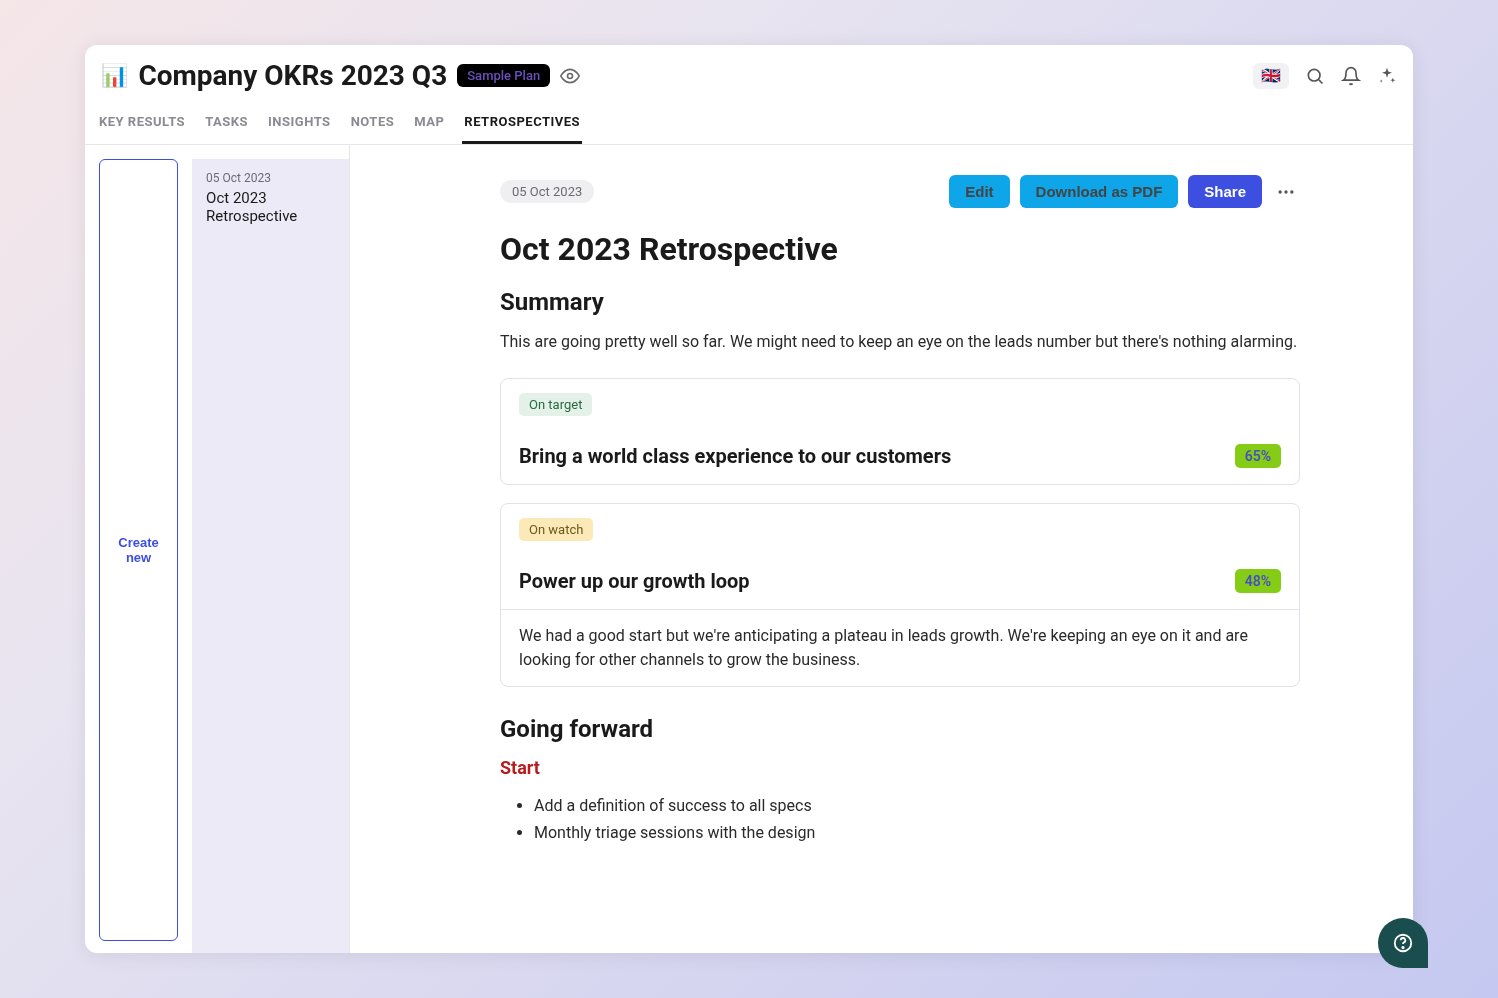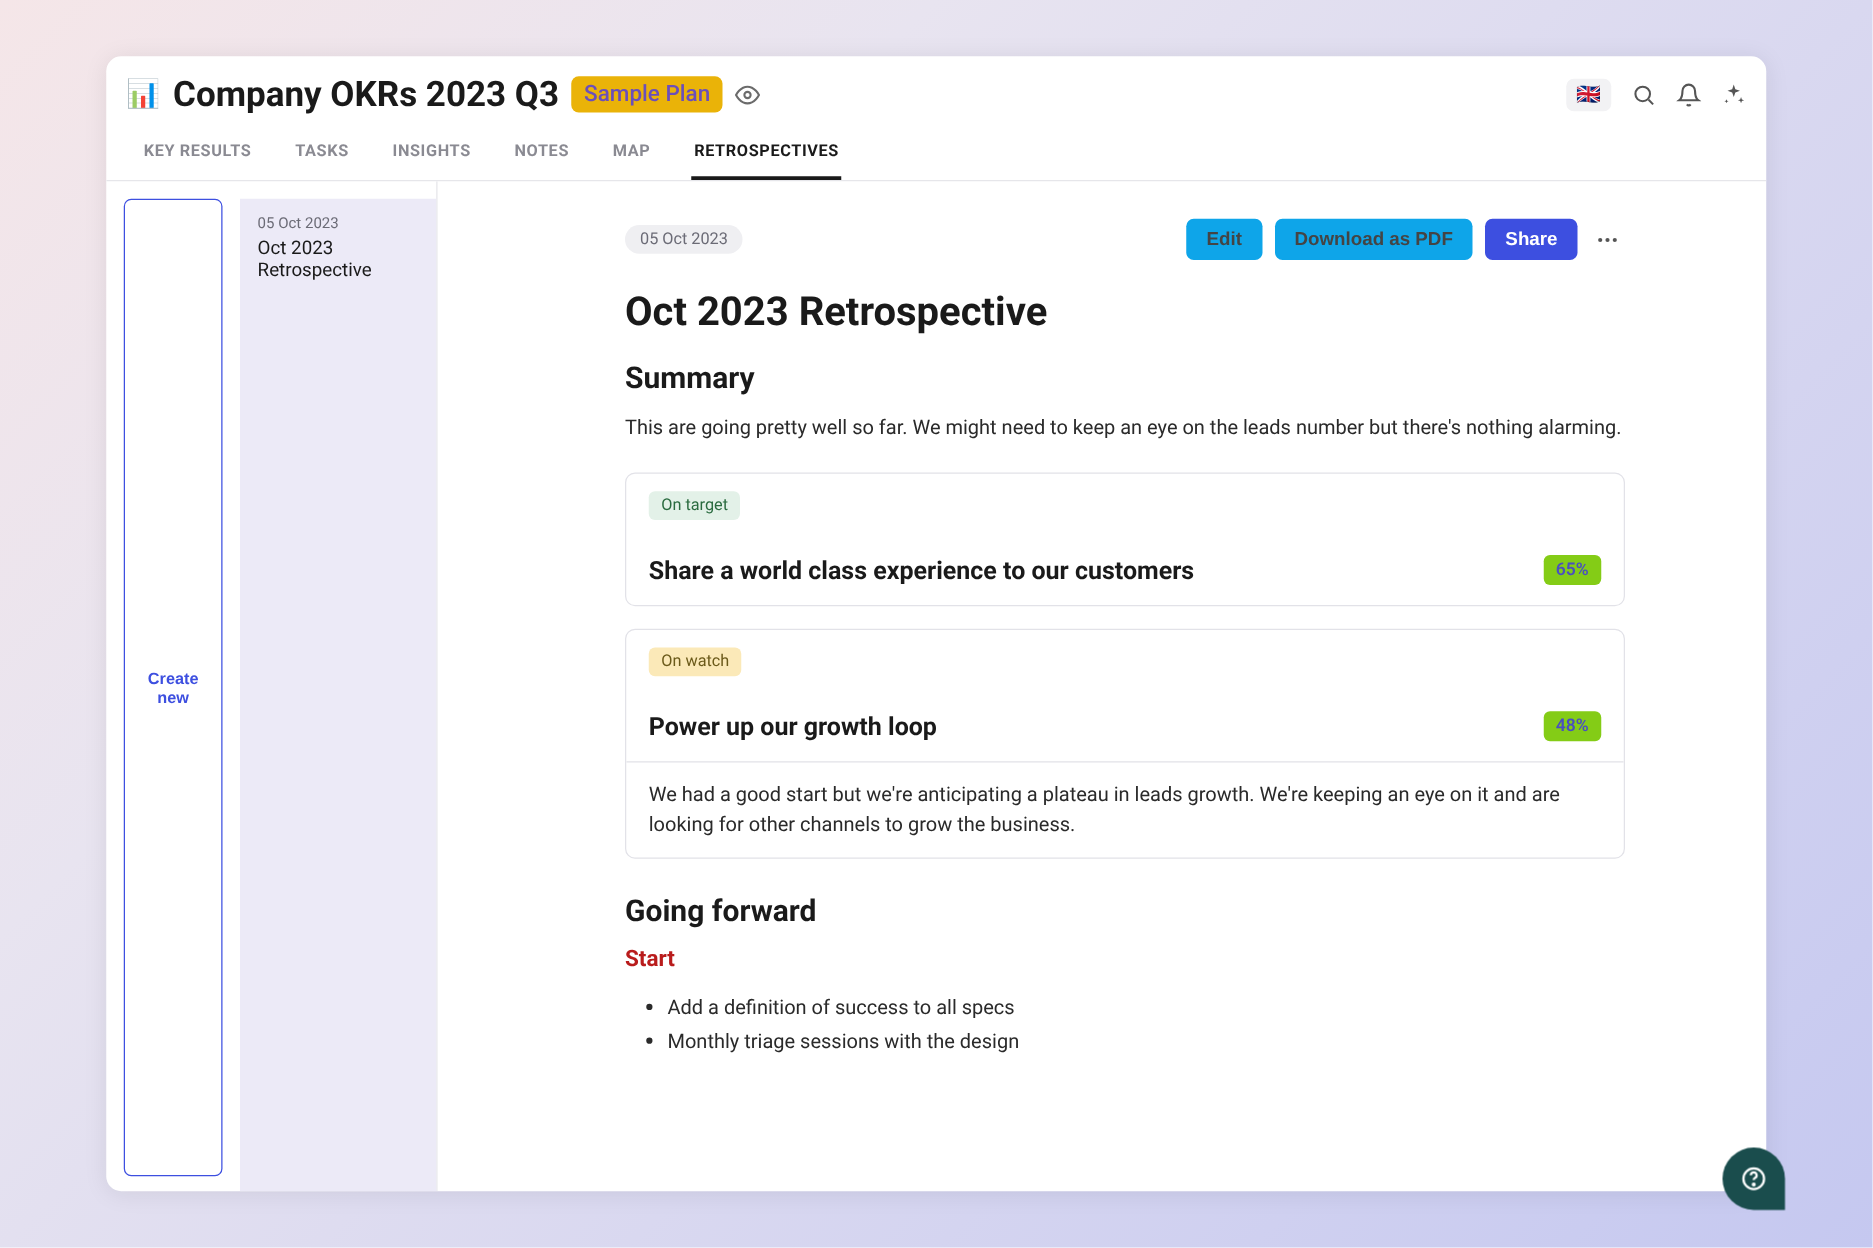--- a/index.html
+++ b/index.html
@@ -30,23 +30,23 @@
 .plan-icon {
   font-size: 22px;
   line-height: 1;
 }
 .plan-title {
   font-size: 28px;
   font-weight: 700;
   color: #1a1a1a;
 }
 .sample-pill {
-  background: #eab308;
+  background: #000000;
   color: #6b4fbb;
-  font-size: 18px;
+  font-size: 13px;
   font-weight: 500;
   padding: 4px 10px;
   border-radius: 6px;
   text-align: center;
 }
 .eye-icon {
   color: #6b6b6b;
   cursor: pointer;
   display: flex;
   align-items: center;
@@ -66,22 +66,22 @@
   cursor: pointer;
 }
 .icon-btn {
   color: #555;
   cursor: pointer;
   display: flex;
   align-items: center;
 }
 .tabbar {
   display: flex;
-  gap: 31px;
-  padding: 0 28px;
+  gap: 16px;
+  padding: 0 12px;
   border-bottom: 1px solid #e6e6ea;
 }
 .tab {
   font-size: 13px;
   font-weight: 700;
   letter-spacing: 0.5px;
   color: #8a8a92;
   padding: 12px 2px;
   cursor: pointer;
   border-bottom: 3px solid transparent;
@@ -341,21 +341,21 @@
 
         <h1 class="retro-title">Oct 2023 Retrospective</h1>
 
         <h2 class="section-h">Summary</h2>
         <p class="summary-text">This are going pretty well so far. We might need to keep an eye on the leads number but there's nothing alarming.</p>
 
         <div class="okr-card">
           <div class="okr-head">
             <span class="status-badge status-on-target">On target</span>
             <div class="okr-title-row">
-              <div class="okr-title">Share a world class experience to our customers</div>
+              <div class="okr-title">Bring a world class experience to our customers</div>
               <span class="pct-badge">65%</span>
             </div>
           </div>
         </div>
 
         <div class="okr-card">
           <div class="okr-head">
             <span class="status-badge status-on-watch">On watch</span>
             <div class="okr-title-row">
               <div class="okr-title">Power up our growth loop</div>

